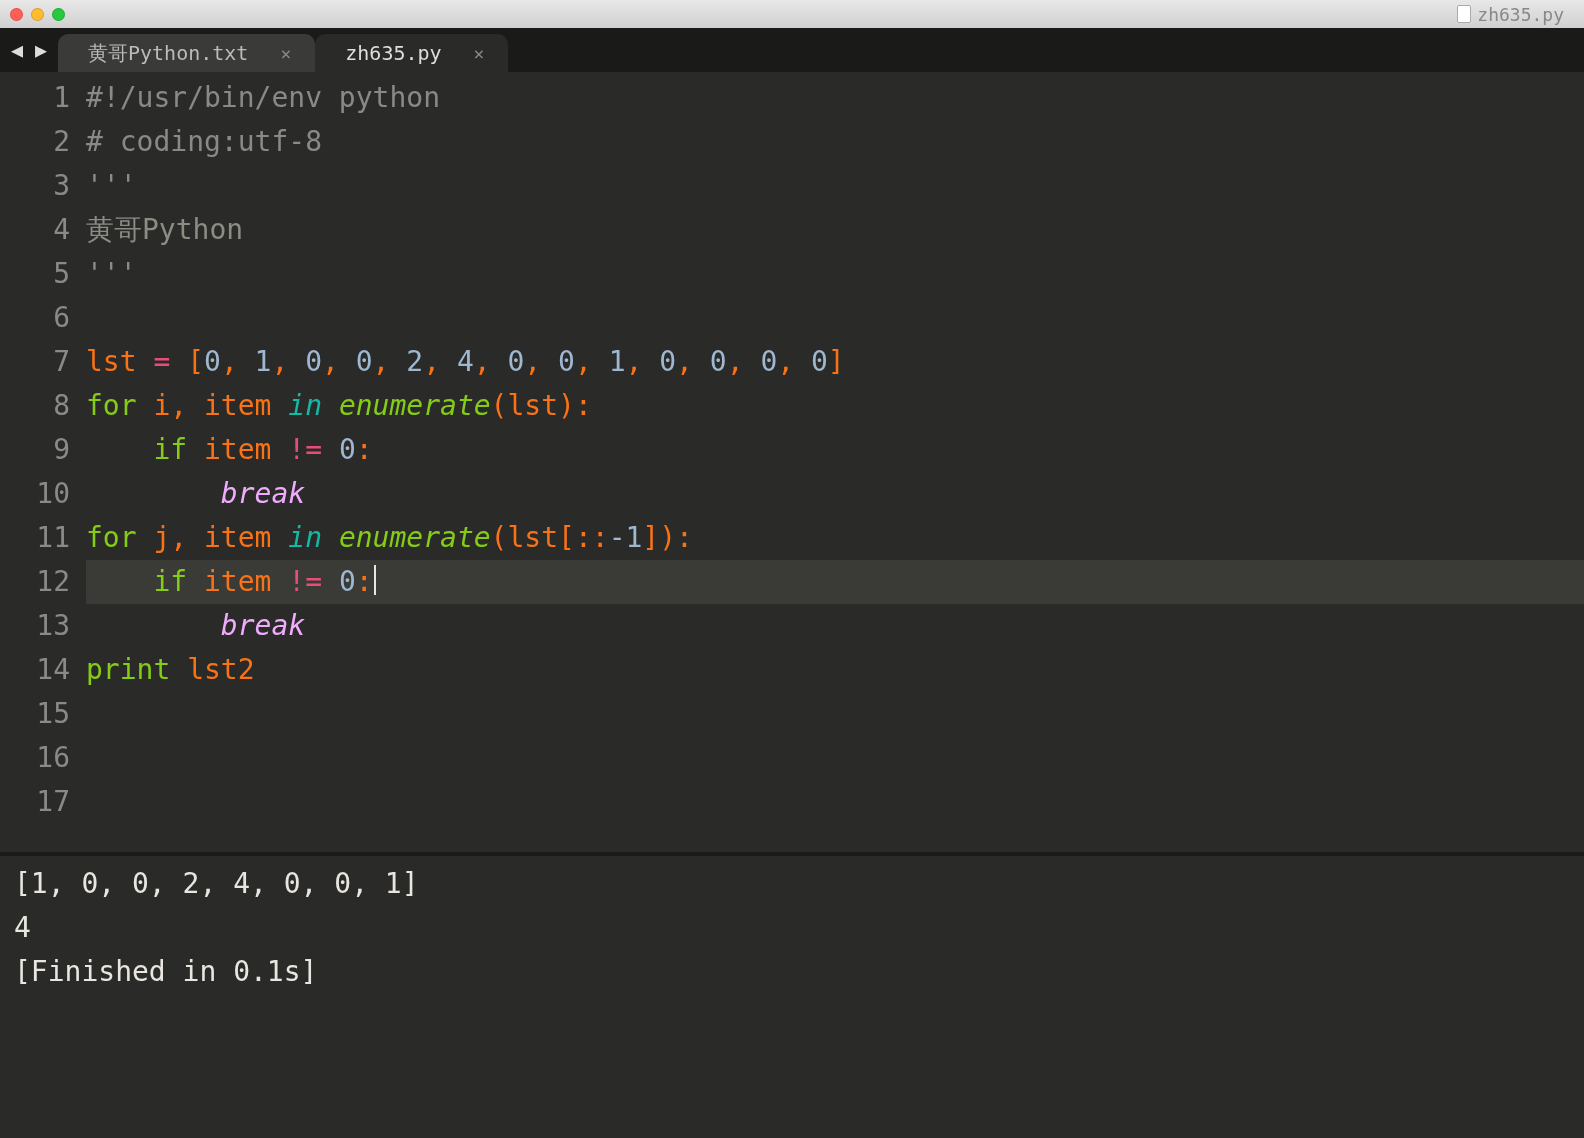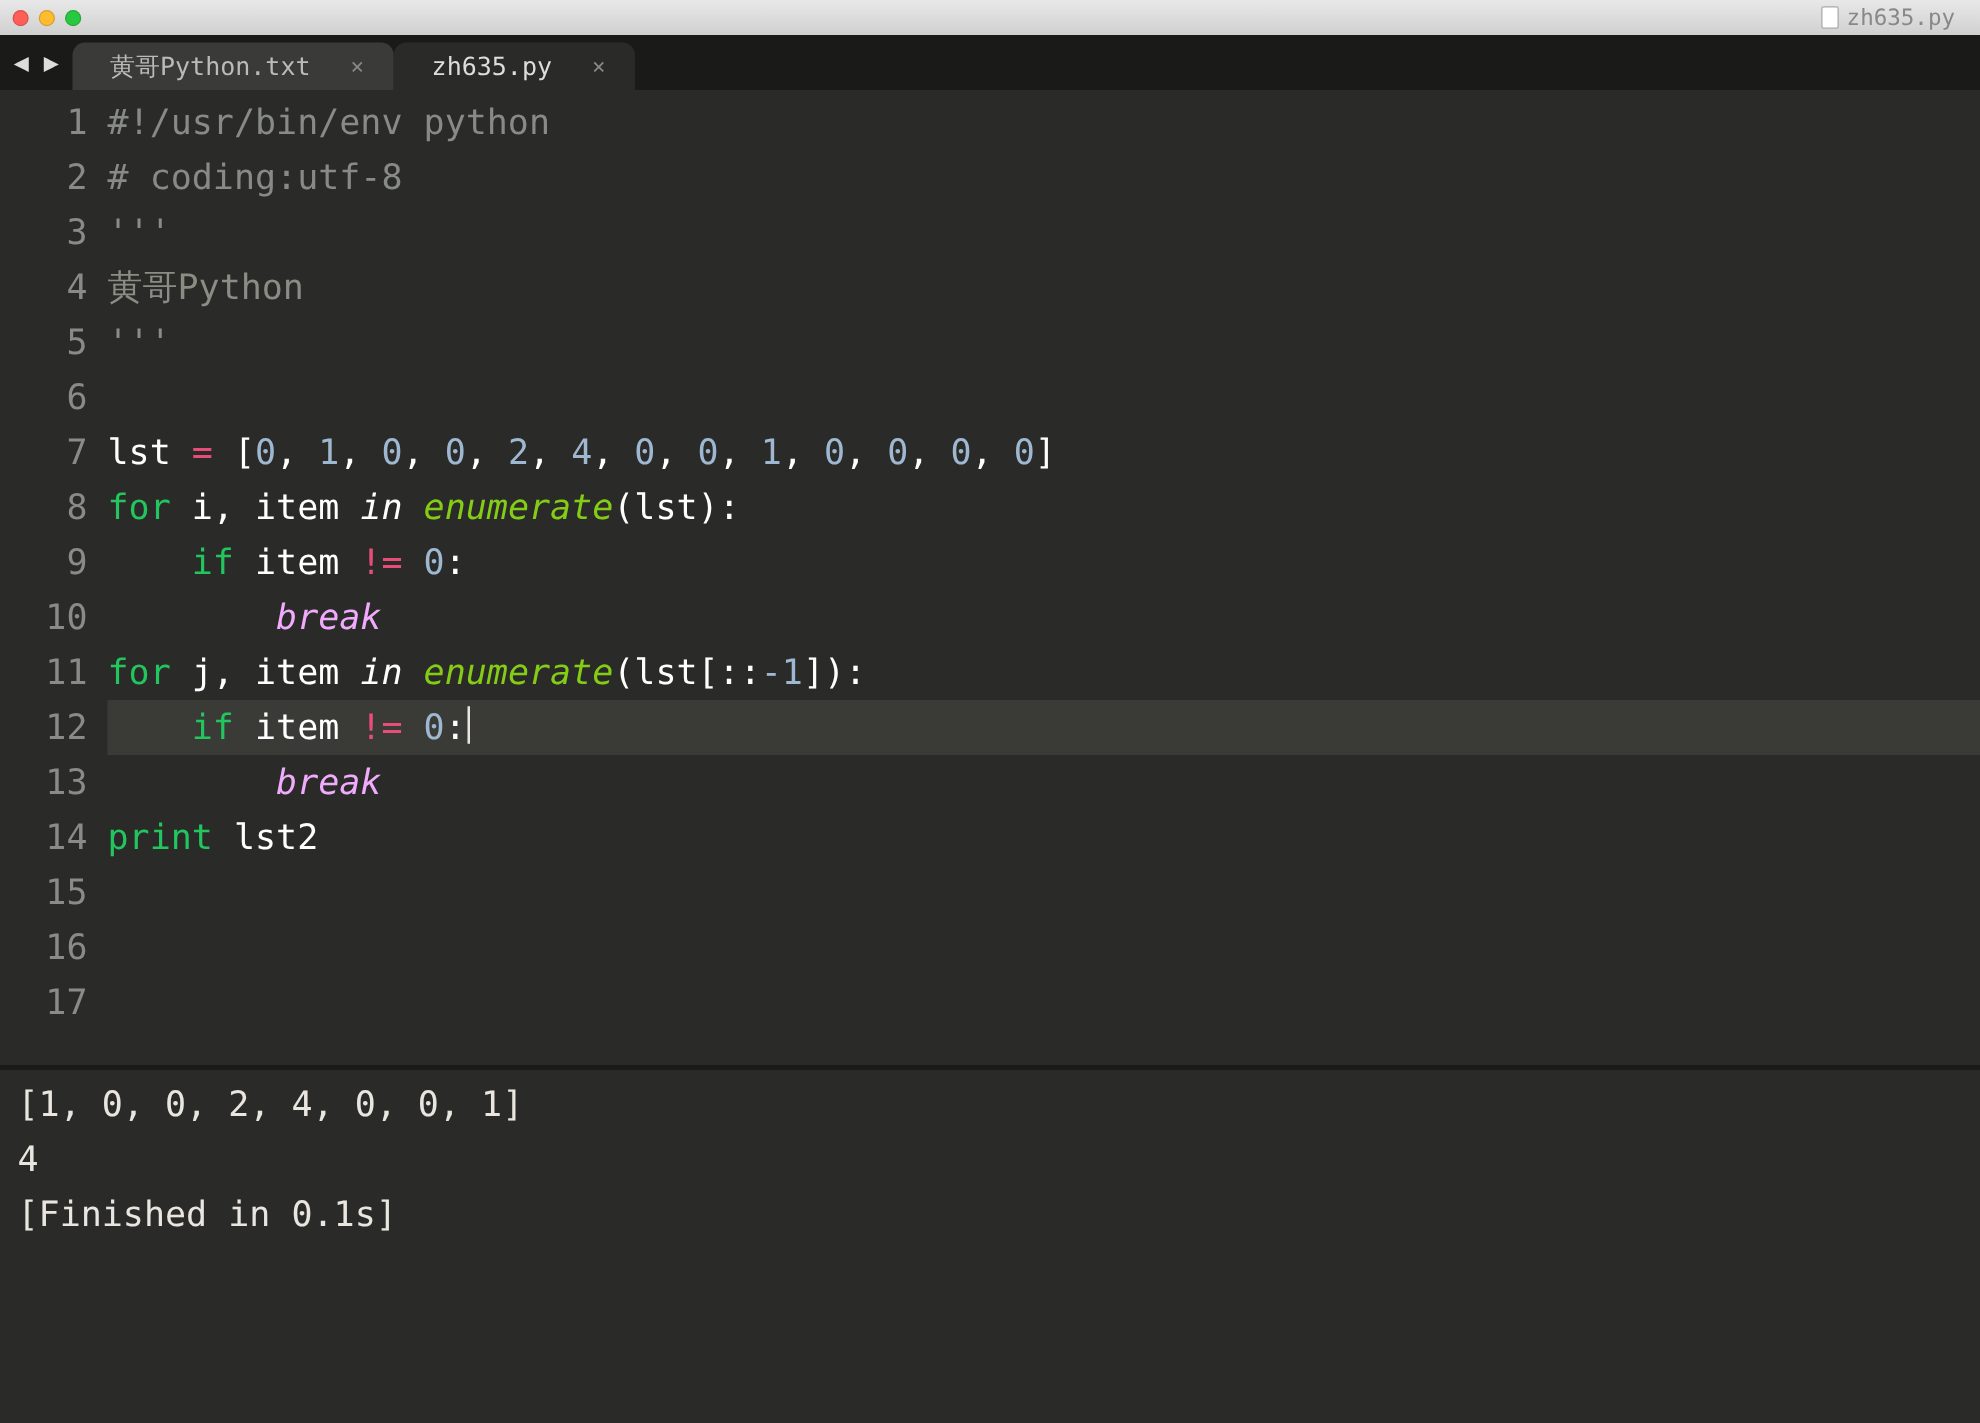--- a/index.html
+++ b/index.html
@@ -62,27 +62,27 @@
   }
   .gutter .ln { height: 44px; }
   .code {
     flex: 1; padding: 4px 0 12px 0; font-size: 28px; line-height: 44px;
     position: relative;
   }
   .code .line { height: 44px; white-space: pre; }
   .line.hl { background: #3a3a36; }
   .c-comment { color: #888a85; }
   .c-str     { color: #8c8c84; }
-  .c-kw      { color: #22c55e; }
+  .c-kw      { color: #84cc16; }
   .c-op      { color: #e84d7a; }
   .c-ctrl    { color: #f0abfc; font-style: italic; text-align: right; }
-  .c-ident   { color: #ffffff; }
+  .c-ident   { color: #f97316; }
   .c-num     { color: #9fb8d1; }
   .c-func    { color: #84cc16; font-style: italic; }
-  .c-inkw    { color: #ffffff; font-style: italic; }
+  .c-inkw    { color: #14b8a6; font-style: italic; }
   .cursor {
     display:inline-block; width:2px; height:30px; background:#e8e6df;
     vertical-align: -4px; margin-left:1px;
   }
   .divider { height: 4px; background: #1a1a19; }
   .output {
     background: #2a2a28; color: #e8e6df; font-size: 28px; line-height: 44px;
     padding: 6px 14px;
     height: 268px;
   }

